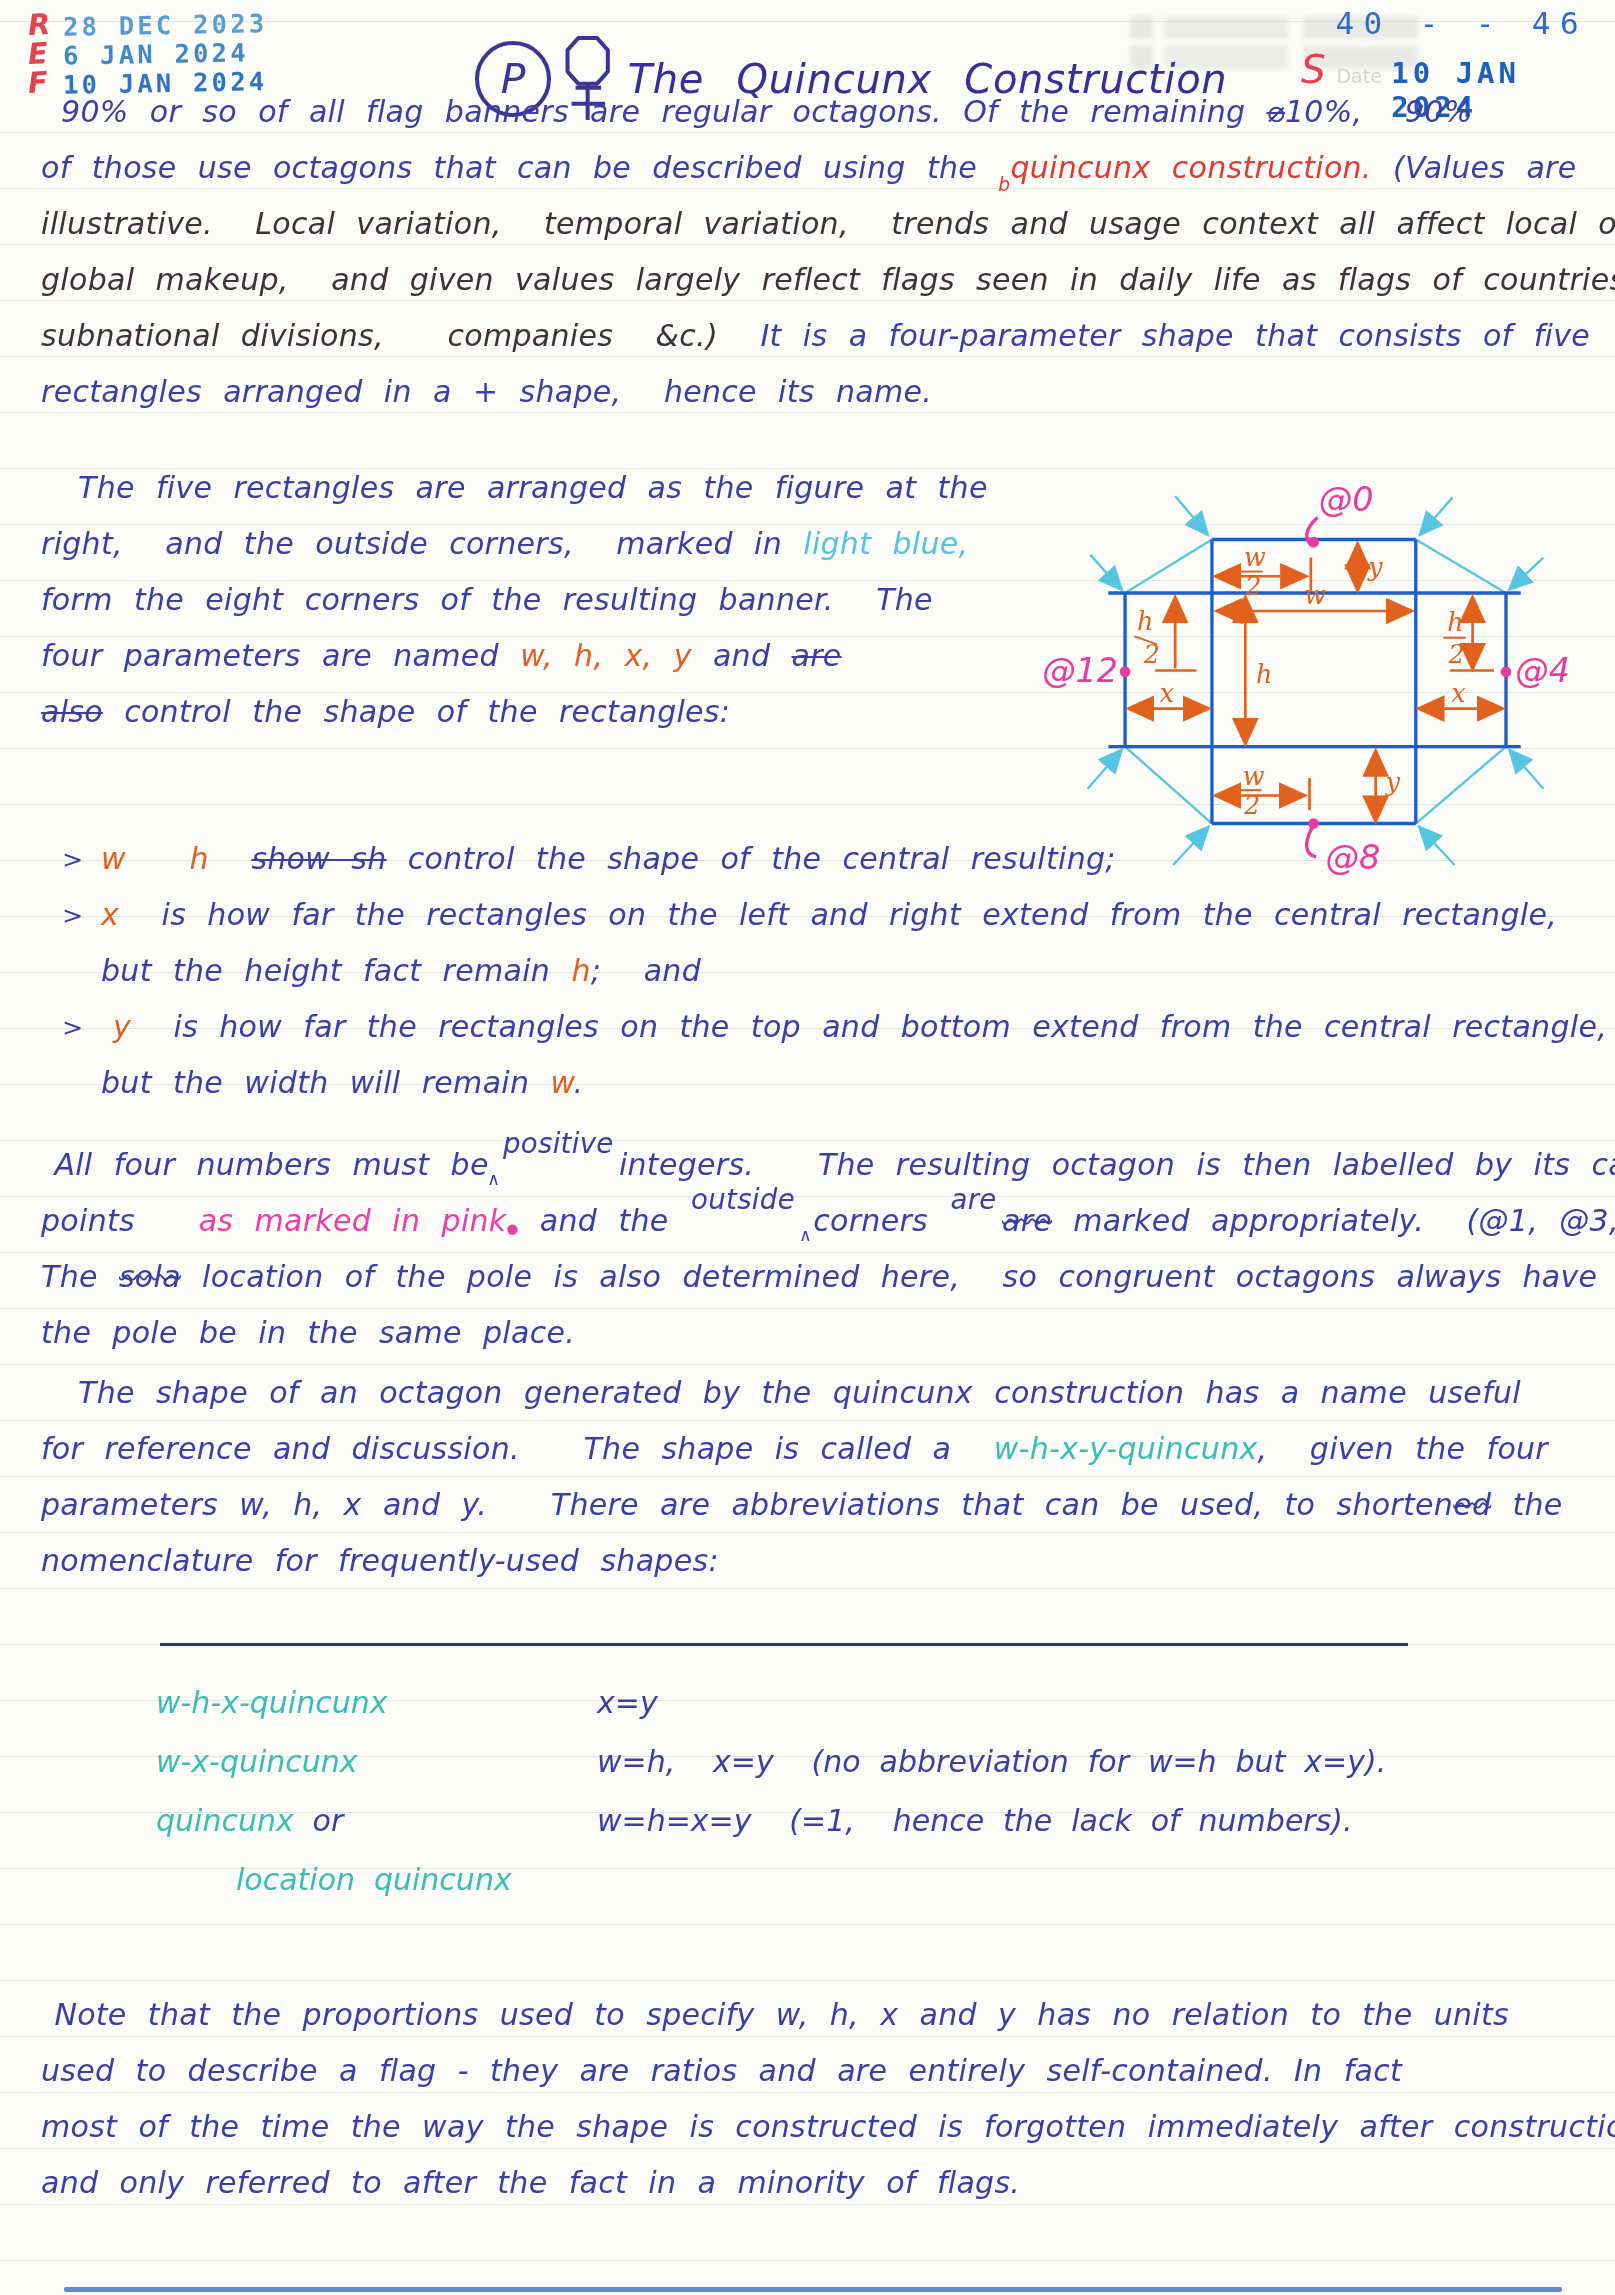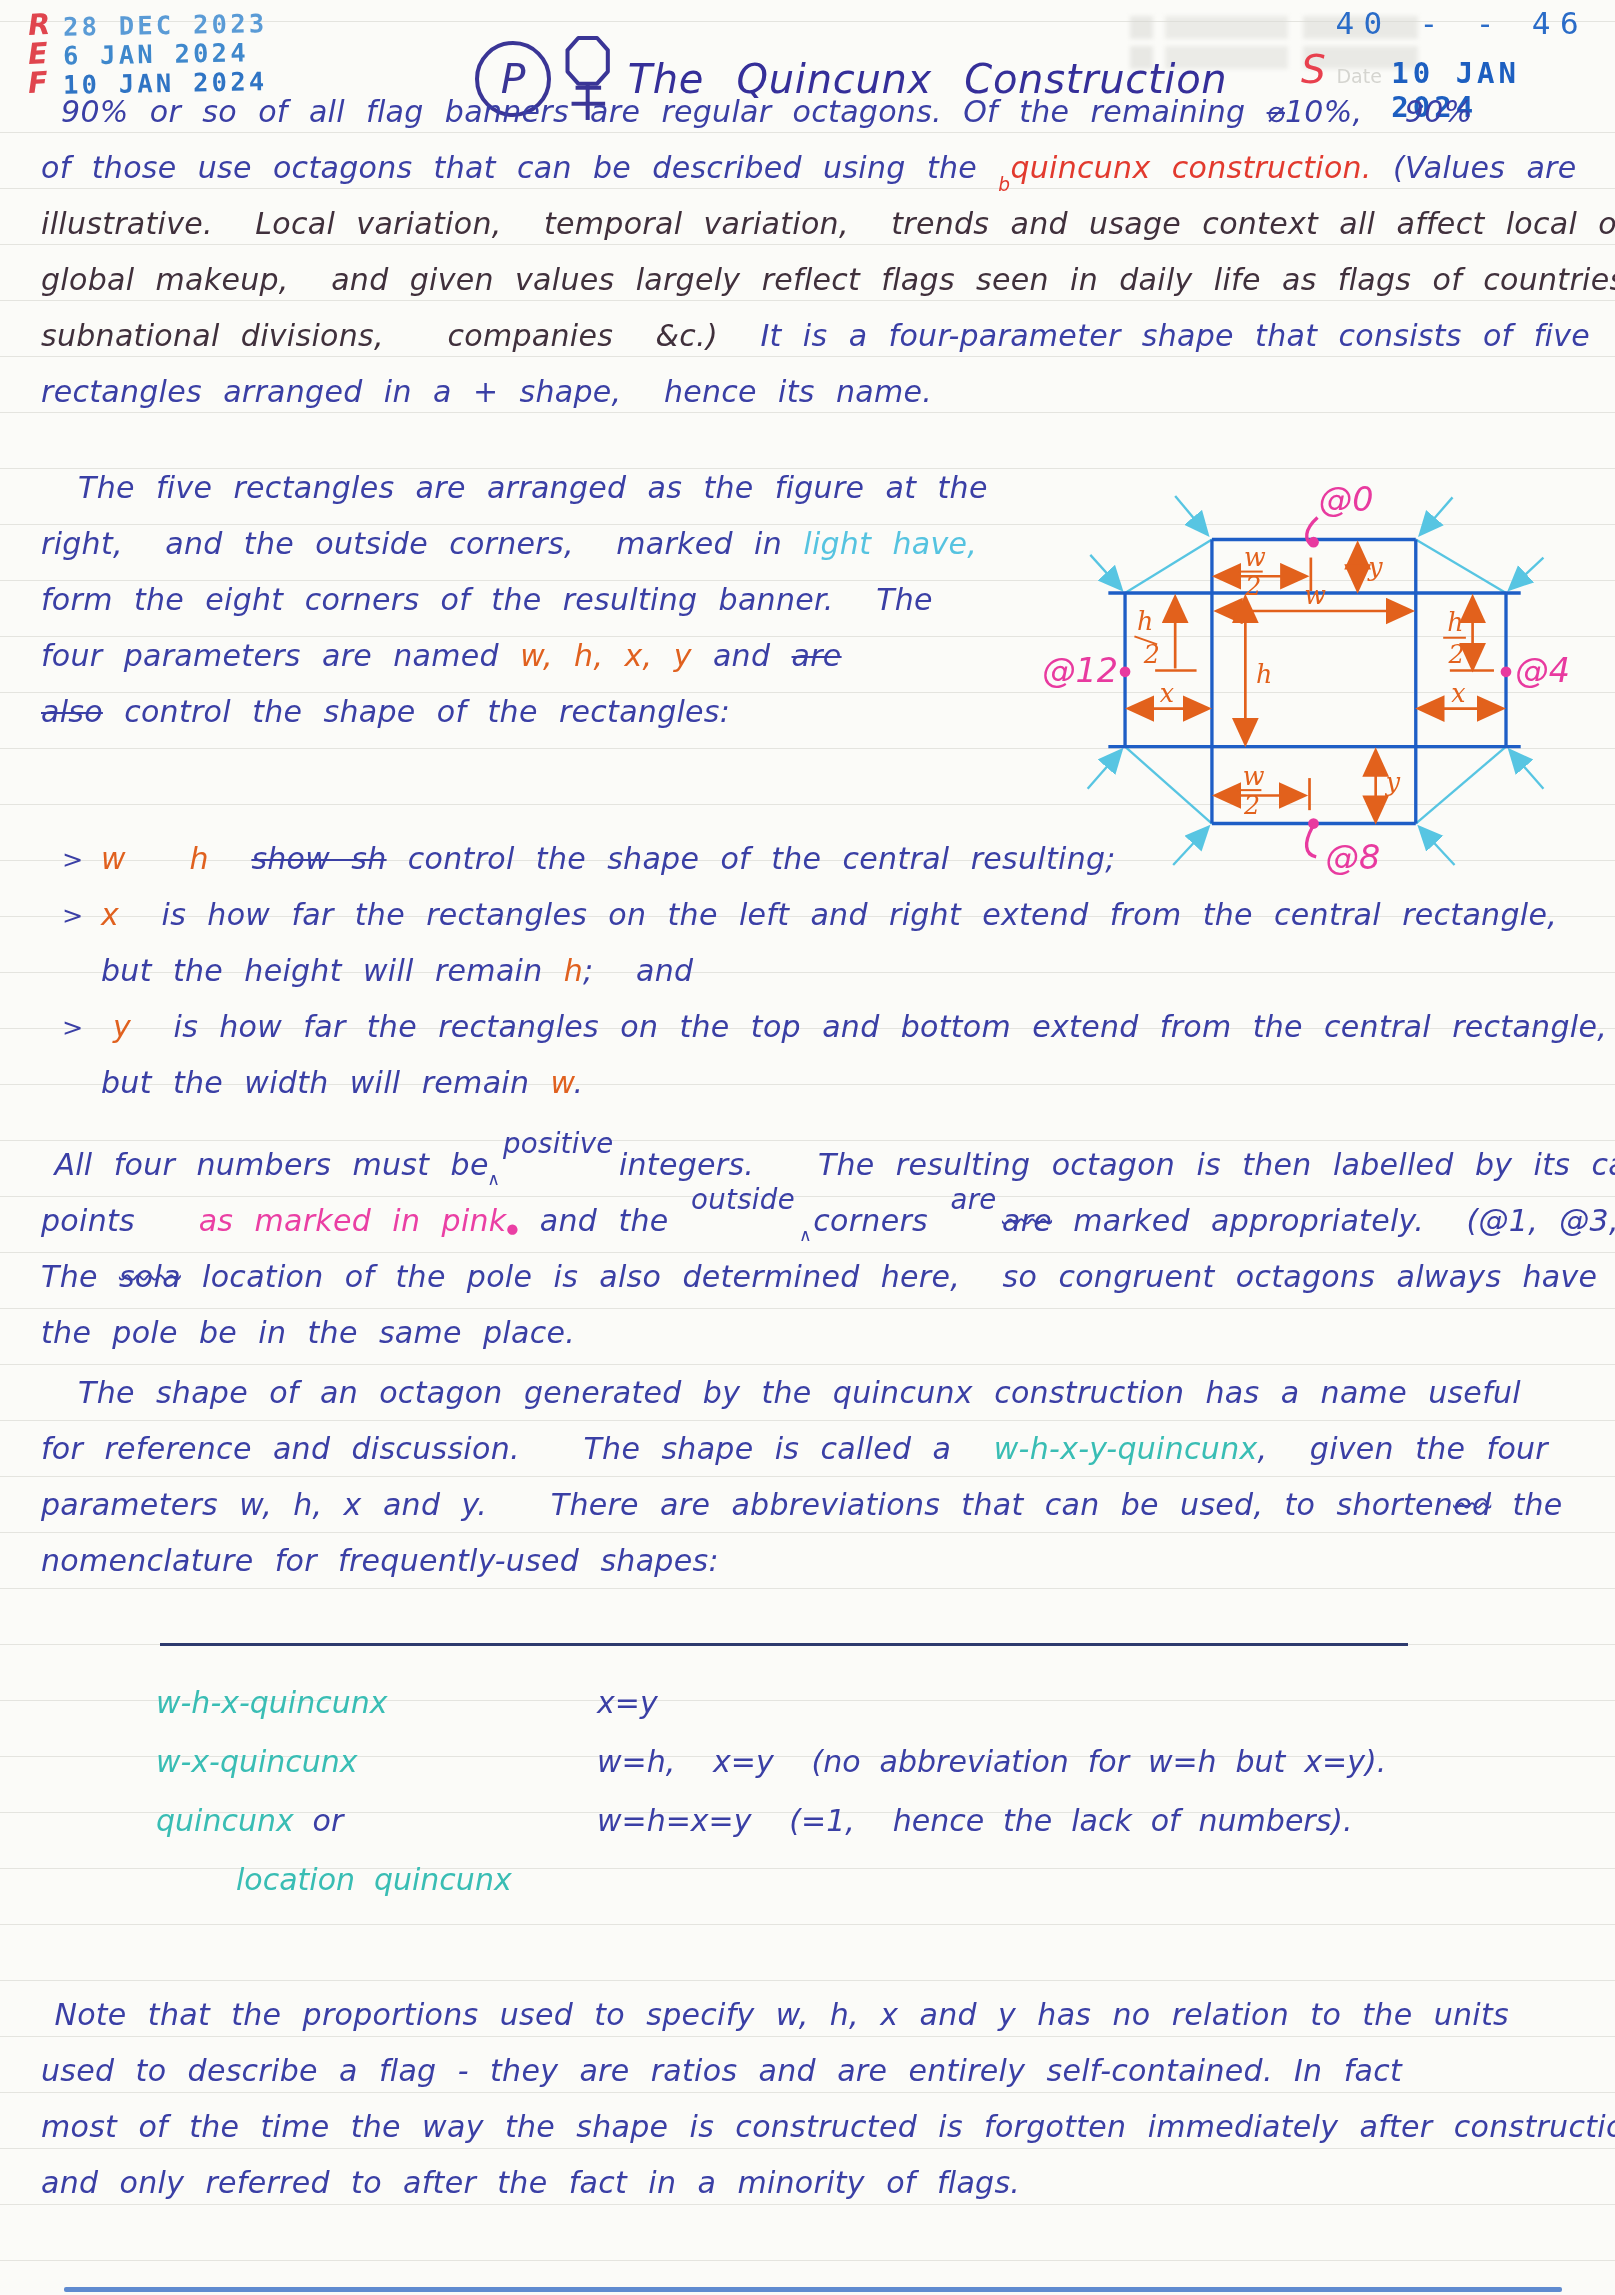--- a/index.html
+++ b/index.html
@@ -147,37 +147,37 @@
   <div class="block" id="p1">
       <div class="hline" style="padding-left: 20px;"><span class="ink-blue">90% or so of all flag banners are regular octagons. Of the remaining </span><span class="ink-blue st">⌀</span><span class="ink-blue">10%,  90%</span></div>
       <div class="hline"><span class="ink-blue">of those use octagons that can be described using the </span><span class="ink-red sub">b</span><span class="ink-red">quincunx construction.</span><span class="ink-blue"> (Values are</span></div>
       <div class="hline"><span class="ink-dark">illustrative.  Local variation,  temporal variation,  trends and usage context all affect local or</span></div>
       <div class="hline"><span class="ink-dark">global makeup,  and given values largely reflect flags seen in daily life as flags of countries,</span></div>
       <div class="hline"><span class="ink-dark">subnational divisions,   companies  &amp;c.)  </span><span class="ink-blue">It is a four-parameter shape that consists of five</span></div>
       <div class="hline"><span class="ink-blue">rectangles arranged in a + shape,  hence its name.</span></div>
     </div>
   <div class="block" id="p2">
       <div class="hline" style="padding-left: 37px;"><span class="ink-blue">The five rectangles are arranged as the figure at the</span></div>
-      <div class="hline"><span class="ink-blue">right,  and the outside corners,  marked in </span><span class="ink-cyan">light have,</span></div>
+      <div class="hline"><span class="ink-blue">right,  and the outside corners,  marked in </span><span class="ink-cyan">light blue,</span></div>
       <div class="hline"><span class="ink-blue">form the eight corners of the resulting banner.  The</span></div>
       <div class="hline"><span class="ink-blue">four parameters are named </span><span class="ink-orange">w, h, x, y</span><span class="ink-blue"> and </span><span class="ink-blue st">are</span></div>
       <div class="hline"><span class="ink-blue st">also</span><span class="ink-blue"> control the shape of the rectangles:</span></div>
     </div>
   <div class="block" id="bullets">
       <div class="bullet-row">
         <span class="bullet-marker ink-blue">&gt;</span>
         <div class="hline" style="flex: 1 1 0%;"><span class="ink-orange">w</span><span class="ink-blue">   </span><span class="ink-orange">h</span><span class="ink-blue">  </span><span class="ink-blue st">show sh</span><span class="ink-blue"> control the shape of the central resulting;</span></div>
       </div>
       <div class="bullet-row">
         <span class="bullet-marker ink-blue">&gt;</span>
         <div class="hline" style="flex: 1 1 0%;"><span class="ink-orange">x</span><span class="ink-blue">  is how far the rectangles on the left and right extend from the central rectangle,</span></div>
       </div>
       <div class="bullet-row">
         <span class="bullet-marker ink-blue"></span>
-        <div class="hline" style="flex: 1 1 0%;"><span class="ink-blue">but the height will remain </span><span class="ink-orange">h</span><span class="ink-blue">;  and</span></div>
+        <div class="hline" style="flex: 1 1 0%;"><span class="ink-blue">but the height fact remain </span><span class="ink-orange">h</span><span class="ink-blue">;  and</span></div>
       </div>
       <div class="bullet-row">
         <span class="bullet-marker ink-blue">&gt;</span>
         <div class="hline" style="flex: 1 1 0%; text-align: right;"><span class="ink-orange">y</span><span class="ink-blue">  is how far the rectangles on the top and bottom extend from the central rectangle,</span></div>
       </div>
       <div class="bullet-row">
         <span class="bullet-marker ink-blue"></span>
         <div class="hline" style="flex: 1 1 0%;"><span class="ink-blue">but the width will remain </span><span class="ink-orange">w</span><span class="ink-blue">.</span></div>
       </div>
     </div>

